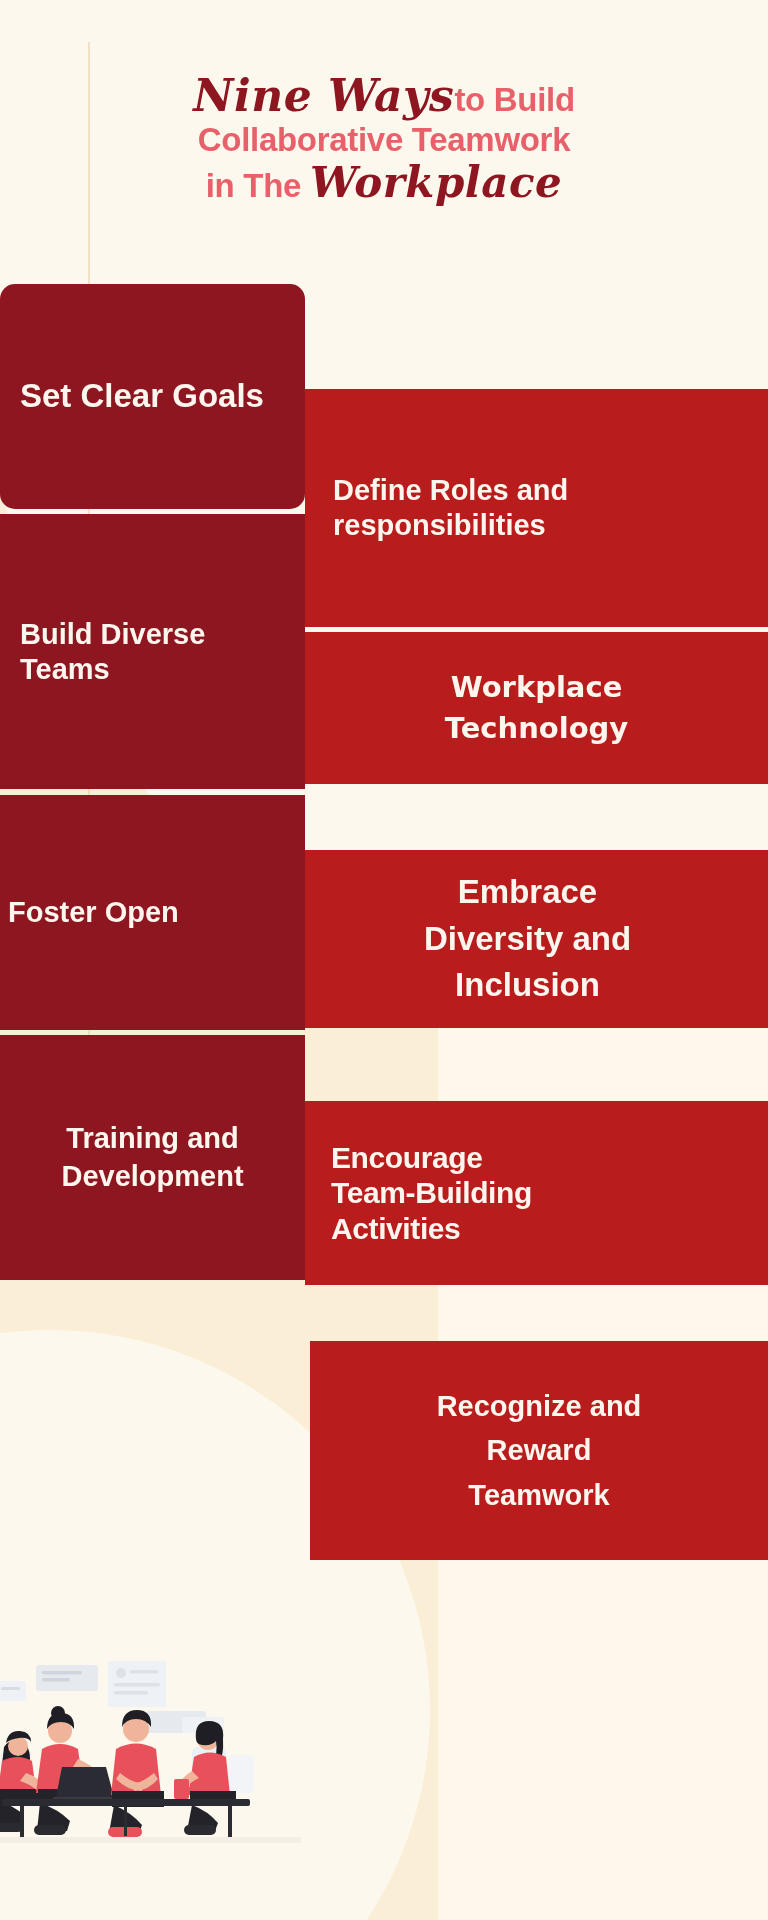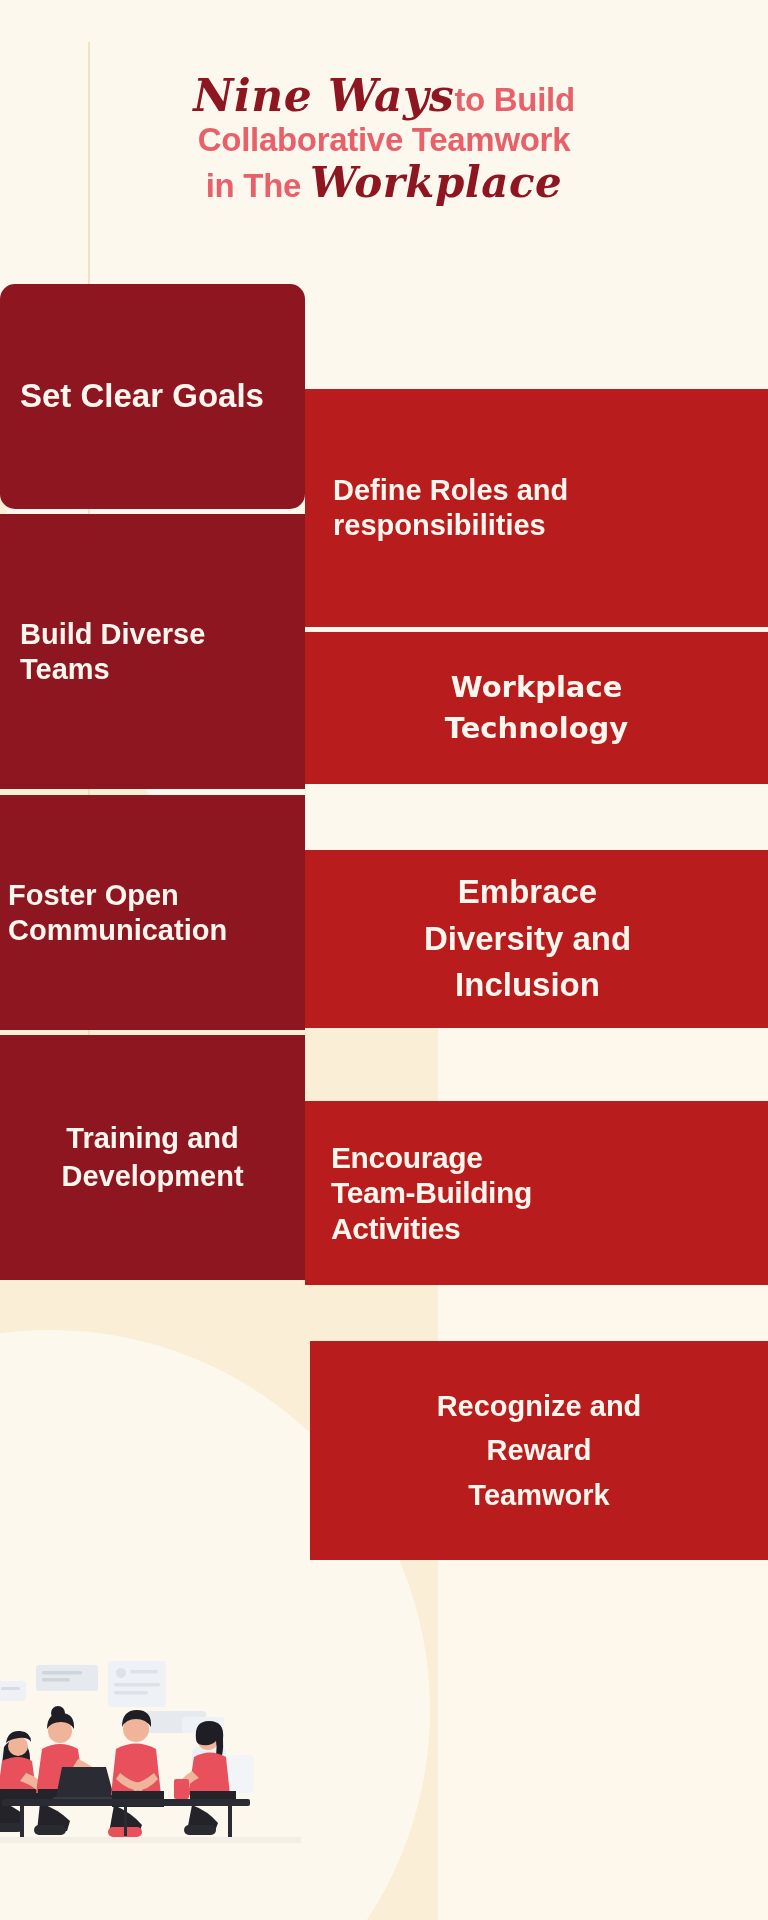--- a/index.html
+++ b/index.html
@@ -133,21 +133,20 @@
     <span>Teams</span>
   </div>
 
   <div id="c-leverage" class="card coral align-center">
     <span>Workplace</span>
     <span>Technology</span>
   </div>
 
   <div id="c-foster" class="card dark align-left">
     <span>Foster Open</span>
-    <span>Communication</span>
   </div>
 
   <div id="c-embrace" class="card coral align-center">
     <span>Embrace</span>
     <span>Diversity and</span>
     <span>Inclusion</span>
   </div>
 
   <div id="c-training" class="card dark align-center">
     <span>Training and</span>

